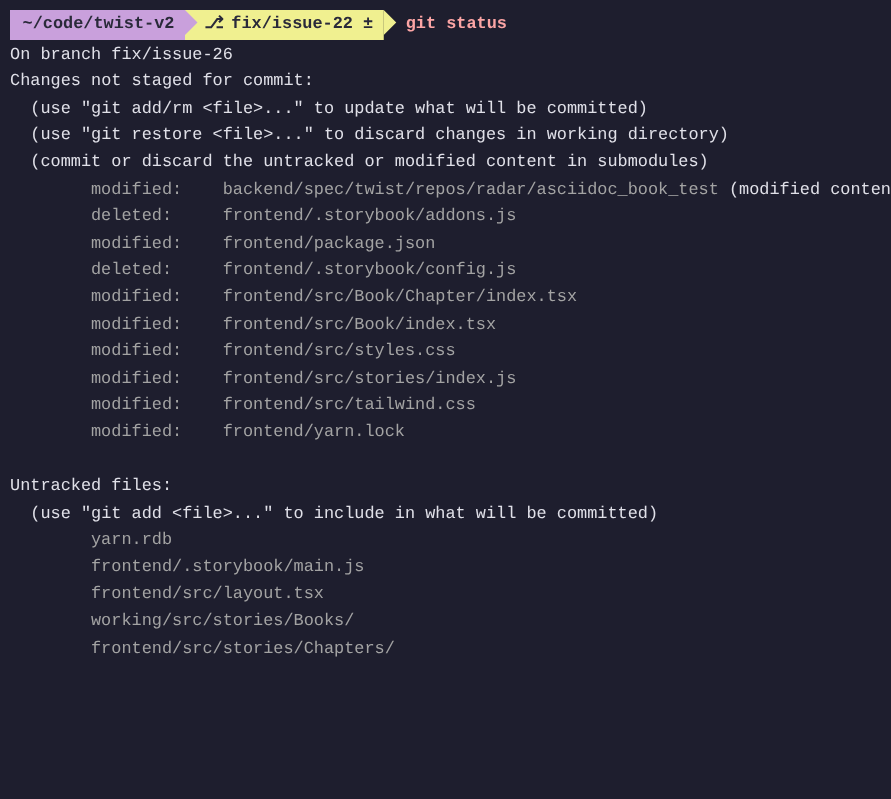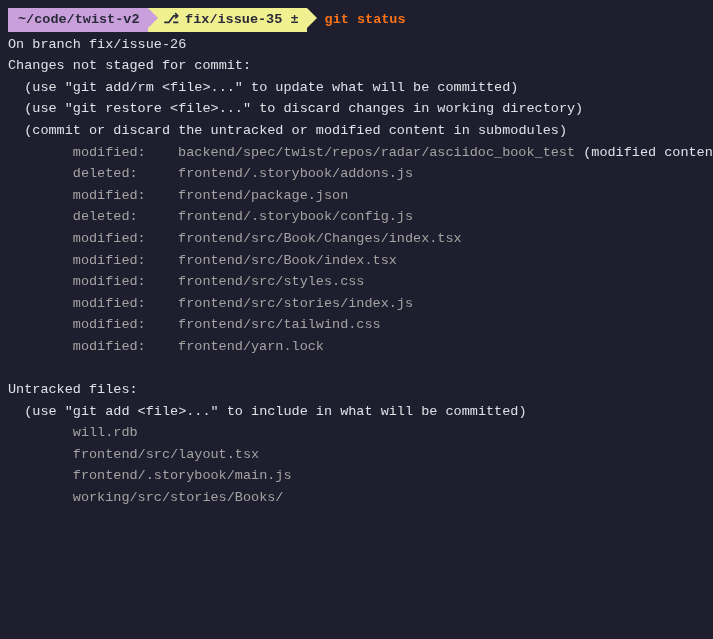--- a/index.html
+++ b/index.html
@@ -48,21 +48,21 @@
     margin-right: -10px;
   }
   .arrow-path { border-left-color: #c9a0dc; }
   .arrow-branch { border-left-color: #f0f090; margin-right: 0; }
   .branch-icon {
     display: inline-block;
     margin-right: 6px;
     font-weight: 700;
   }
   .cmd {
-    color: #f97316;
+    color: #fca5a5;
     padding-left: 8px;
     display: inline-flex;
     align-items: center;
   }
   .out-line {
     white-space: pre;
     color: #e0e0e8;
   }
   .hint { color: #e0e0e8; }
   .red { color: #a3a3a3; }
@@ -77,51 +77,52 @@
 
 <div class="terminal">
 
   <div class="prompt-line">
     <span class="seg seg-path">
       <span>~/code/twist-v2</span>
     </span>
     <span class="seg-arrow arrow-path"></span>
     <span class="seg seg-branch">
       <span class="branch-icon">⎇</span>
-      <span>fix/issue-35</span>
+      <span>fix/issue-22</span>
       <span>&nbsp;<span>±</span></span>
     </span>
     <span class="seg-arrow arrow-branch"></span>
     <span class="cmd bold">git status</span>
   </div>
 
   <div class="out-line">On branch fix/issue-26</div>
   <div class="out-line">Changes not staged for commit:</div>
   <div class="out-line hint">  (use "git add/rm &lt;file&gt;..." to update what will be committed)</div>
   <div class="out-line hint">  (use "git restore &lt;file&gt;..." to discard changes in working directory)</div>
   <div class="out-line hint">  (commit or discard the untracked or modified content in submodules)</div>
 
   <div id="unstaged-list">
       <div class="out-line indent2 file-row"><span class="red status">modified:</span>   <span class="red">backend/spec/twist/repos/radar/asciidoc_book_test</span><span class="note"> (modified content)</span></div>
       <div class="out-line indent2 file-row"><span class="red status">deleted:</span>   <span class="red">frontend/.storybook/addons.js</span></div>
       <div class="out-line indent2 file-row"><span class="red status">modified:</span>   <span class="red">frontend/package.json</span></div>
       <div class="out-line indent2 file-row"><span class="red status">deleted:</span>   <span class="red">frontend/.storybook/config.js</span></div>
-      <div class="out-line indent2 file-row"><span class="red status">modified:</span>   <span class="red">frontend/src/Book/Changes/index.tsx</span></div>
+      <div class="out-line indent2 file-row"><span class="red status">modified:</span>   <span class="red">frontend/src/Book/Chapter/index.tsx</span></div>
       <div class="out-line indent2 file-row"><span class="red status">modified:</span>   <span class="red">frontend/src/Book/index.tsx</span></div>
       <div class="out-line indent2 file-row"><span class="red status">modified:</span>   <span class="red">frontend/src/styles.css</span></div>
       <div class="out-line indent2 file-row"><span class="red status">modified:</span>   <span class="red">frontend/src/stories/index.js</span></div>
       <div class="out-line indent2 file-row"><span class="red status">modified:</span>   <span class="red">frontend/src/tailwind.css</span></div>
       <div class="out-line indent2 file-row"><span class="red status">modified:</span>   <span class="red">frontend/yarn.lock</span></div>
     </div>
 
   <div class="blank"></div>
 
   <div class="out-line">Untracked files:</div>
   <div class="out-line hint">  (use "git add &lt;file&gt;..." to include in what will be committed)</div>
 
   <div id="untracked-list">
-      <div class="out-line indent2"><span class="red">will.rdb</span></div>
+      <div class="out-line indent2"><span class="red">yarn.rdb</span></div>
+      <div class="out-line indent2"><span class="red">frontend/.storybook/main.js</span></div>
       <div class="out-line indent2"><span class="red">frontend/src/layout.tsx</span></div>
-      <div class="out-line indent2"><span class="red">frontend/.storybook/main.js</span></div>
       <div class="out-line indent2"><span class="red">working/src/stories/Books/</span></div>
+      <div class="out-line indent2"><span class="red">frontend/src/stories/Chapters/</span></div>
     </div>
 
 </div>
 
 </body></html>

